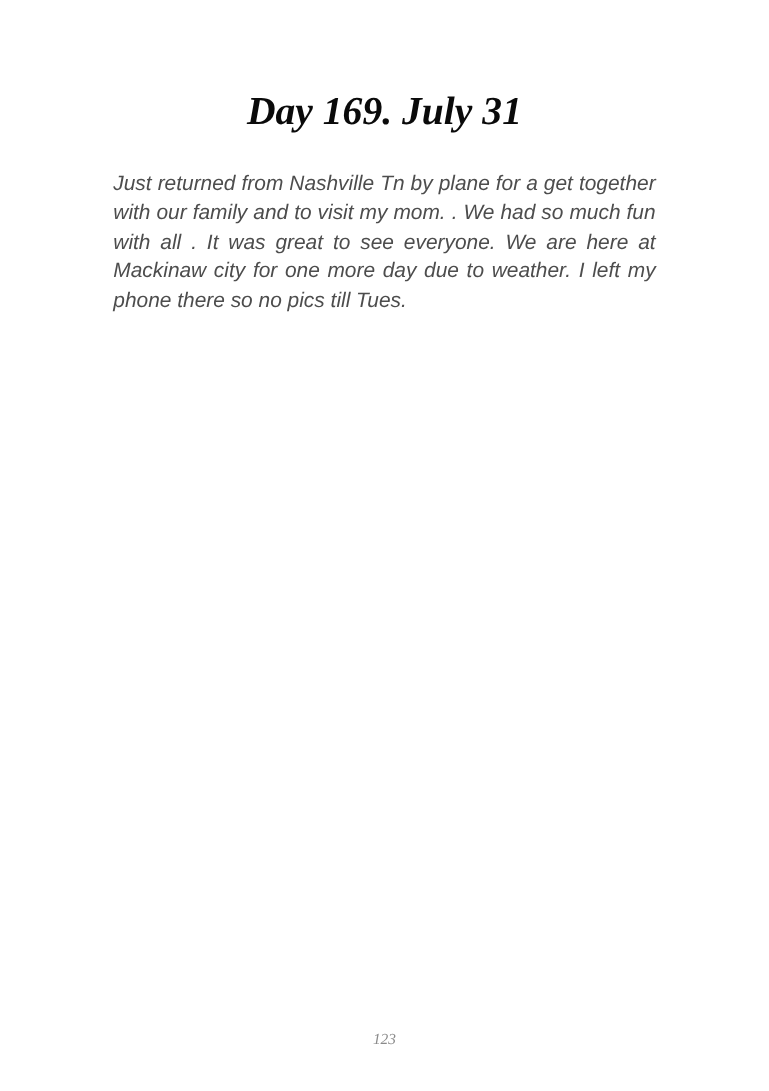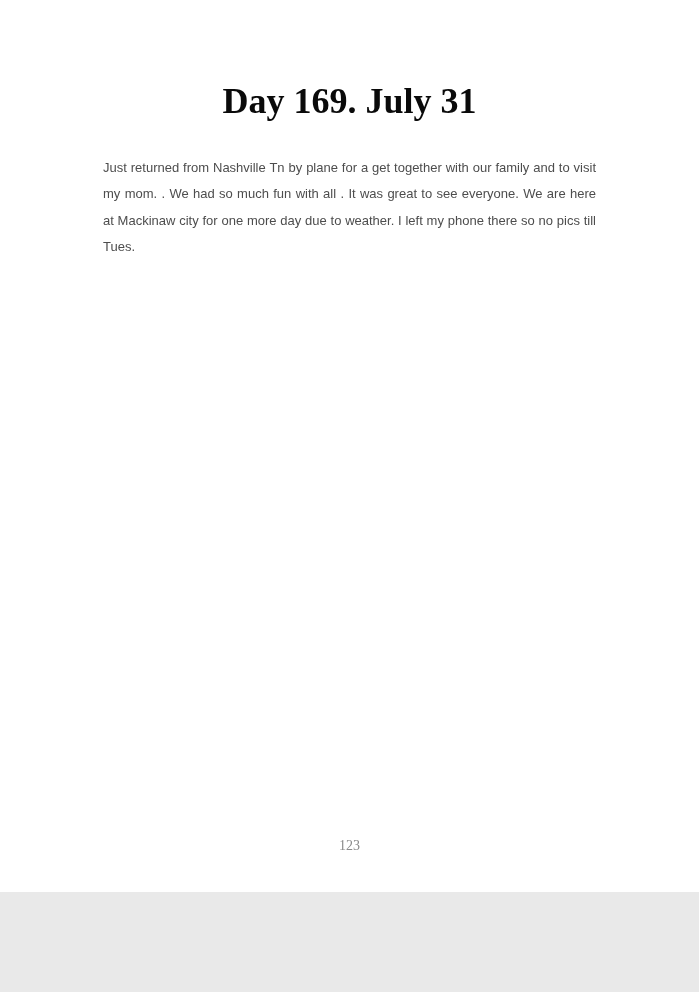--- a/index.html
+++ b/index.html
@@ -10,37 +10,38 @@
   }
   * { box-sizing: border-box; }
   html, body {
     margin: 0;
     padding: 0;
     background: #e9e9e9;
   }
   .page {
     position: relative;
     width: 699px;
-    height: 892px;
+    height: 992px;
     margin: 0 auto;
     background: var(--bg);
     overflow: hidden;
+    font-style: italic;
   }
   .title {
     font-family: "Liberation Serif", serif;
     font-weight: 700;
     font-size: 36px;
     line-height: 1.1;
     text-align: center;
     color: var(--title-color);
     margin: 82px 0 0 0;
   }
   .body-text {
     font-family: "Liberation Sans", sans-serif;
-    font-size: 13px;
+    font-size: 19px;
     line-height: 26.5px;
     color: var(--body-color);
     text-align: justify;
     width: 493px;
     margin: 33px 103px 0 103px;
   }
   .page-number {
     position: absolute;
     left: 0;
     right: 0;

